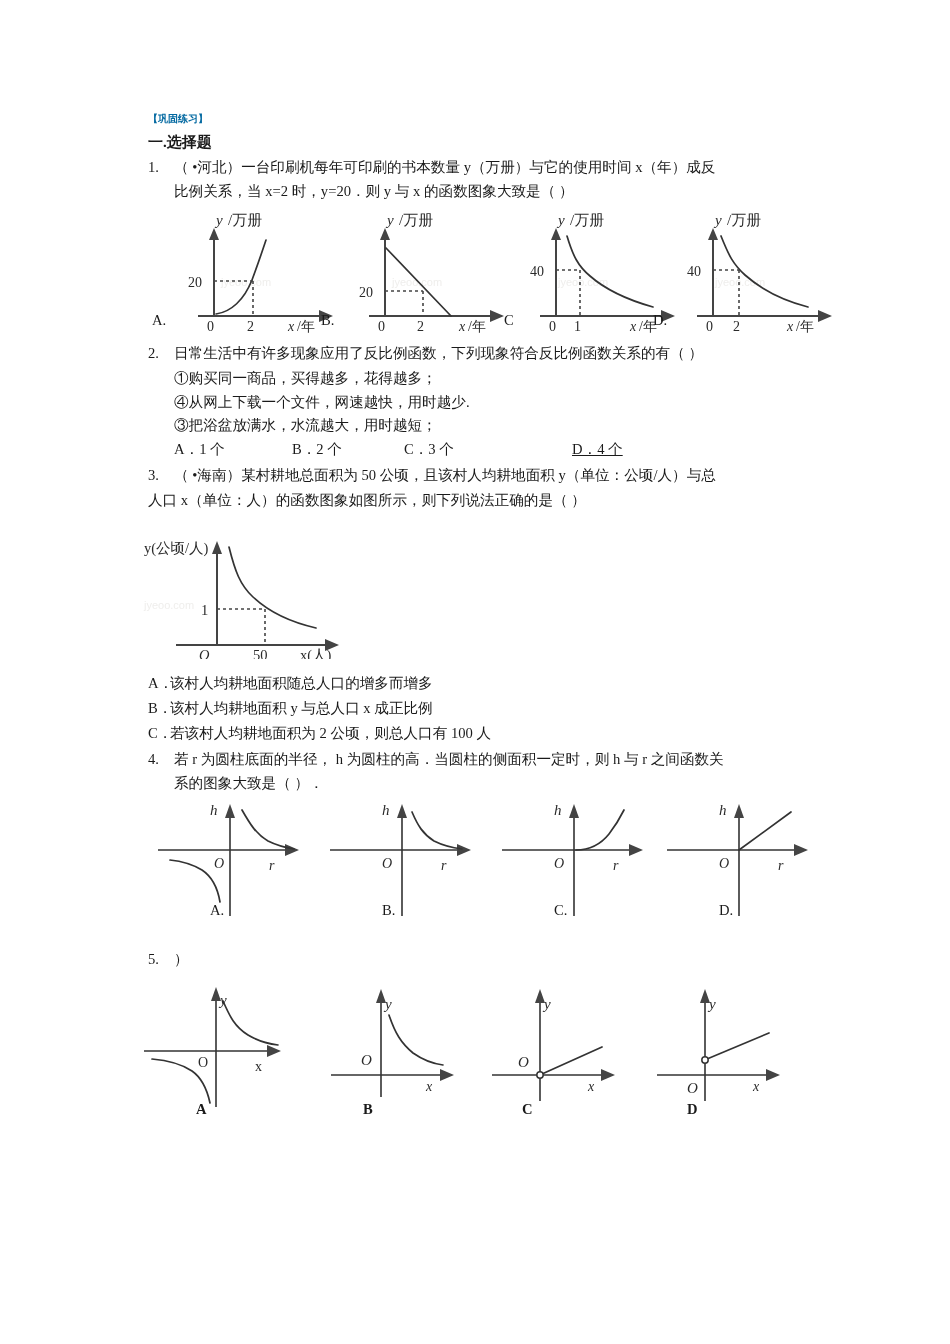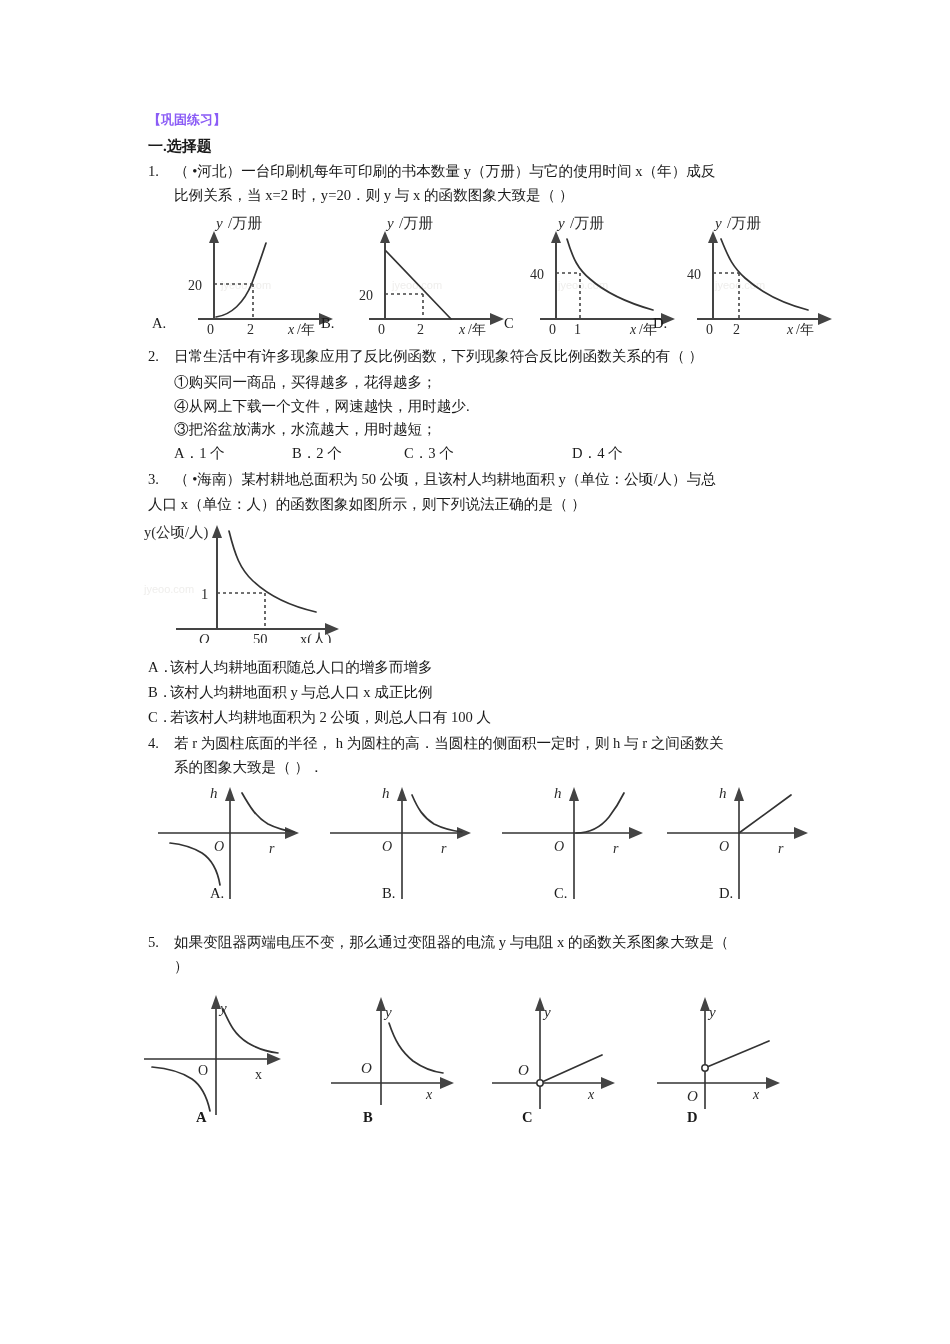--- a/index.html
+++ b/index.html
@@ -22,23 +22,23 @@
     height: 1344px;
   }
   .content {
     position: absolute;
     left: 148px;
     top: 112px;
     width: 672px;
   }
 
   .section-title {
-    color: #8b5cf6;
+    color: #0369a1;
     font-weight: bold;
-    font-size: 13px;
+    font-size: 10px;
     letter-spacing: 0px;
     margin: 0 0 7px 0;
     line-height: 1.3;
   }
   .sub-title {
     font-weight: bold;
     font-size: 15px;
     margin: 0 0 4px 0;
     line-height: 1.35;
   }
@@ -64,20 +64,21 @@
     margin-left: 26px;
     font-size: 14.6px;
     line-height: 1.62;
     display: block;
   }
   .ans-row {
     margin-left: 6px;
     font-size: 14.6px;
     line-height: 1.62;
     display: block;
+    text-decoration: underline;
   }
   .ans-row .a1 { display:inline-block; width: 118px; }
   .ans-row .a2 { display:inline-block; width: 112px; }
   .ans-row .a3 { display:inline-block; width: 168px; }
 
   .choice-list { margin-left: 0px; }
   .choice-list .choice {
     display: block;
     font-size: 14.6px;
     line-height: 1.72;
@@ -236,21 +237,21 @@
     </span>
 
     <div class="q" style="margin-top:2px;">
       <span class="q-num">3.</span>
       <div class="q-body">
         <span class="q-line">（ •海南）某村耕地总面积为 50 公顷，且该村人均耕地面积 y（单位：公顷/人）与总</span>
       </div>
     </div>
     <div style="font-size:14.6px; line-height:1.62;">人口 x（单位：人）的函数图象如图所示，则下列说法正确的是（      ）</div>
 
-    <div class="fig-row" style="height:128px; margin-top:0;">
+    <div class="fig-row" style="height:128px; margin-top:20px;">
       <div class="fig-cell" style="left:-14px;">
         <svg width="260" height="126" viewBox="0 0 260 126">
           <text class="watermark" x="10" y="76">jyeoo.com</text>
           <text class="axlbl" x="10" y="20" font-size="14.5">y(公顷/人)</text>
           <line class="axisline" x1="83" y1="112" x2="83" y2="18"></line>
           <polygon class="arrowhead" points="83,8 78,21 88,21"></polygon>
           <line class="axisline" x1="42" y1="112" x2="196" y2="112"></line>
           <polygon class="arrowhead" points="205,112 191,106 191,118"></polygon>
           <path class="curve" d="M 95,14 C 101,38 106,52 119,64 C 136,80 160,90 182,95"></path>
           <line class="dash" x1="83" y1="76" x2="131" y2="76"></line>
@@ -333,21 +334,20 @@
           <text class="axlbl ital" x="58" y="70" font-size="14">O</text>
           <text class="axlbl ital" x="117" y="72" font-size="14">r</text>
         </svg>
         <span class="fig-label" style="left:58px; top:104px;">D.</span>
       </div>
     </div>
 
     <div class="q" style="margin-top:22px;">
       <span class="q-num">5.</span>
       <div class="q-body">
-        <span class="q-line">如果变阻器两端电压不变，那么通过变阻器的电流 y 与电阻 x 的函数关系图象大致是（</span>
         <span class="q-line">）</span>
       </div>
     </div>
 
     <div class="fig-row" style="height:150px; margin-top:8px;">
 
       <div class="fig-cell" style="left:-10px;">
         <svg width="175" height="145" viewBox="0 0 175 145">
           <line class="axisthin" x1="78" y1="128" x2="78" y2="20"></line>
           <polygon class="arrowhead" points="78,8 73,22 83,22"></polygon>

